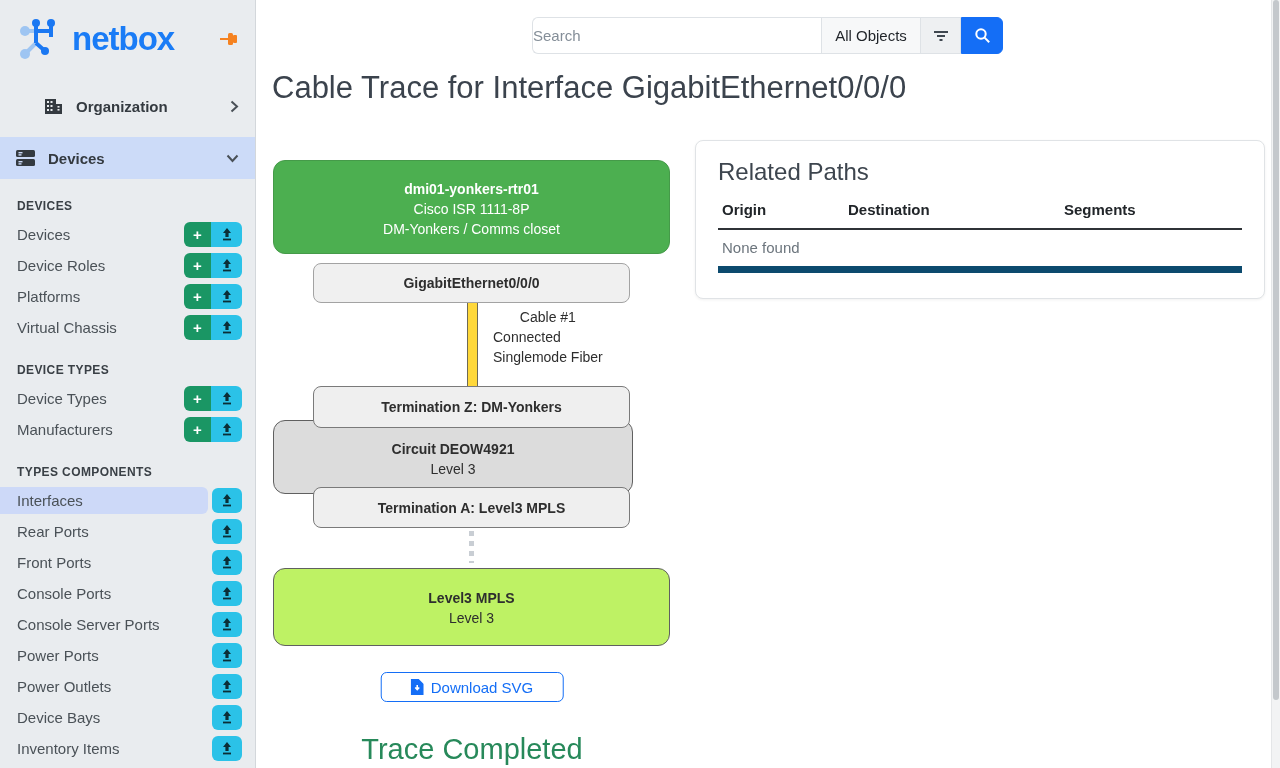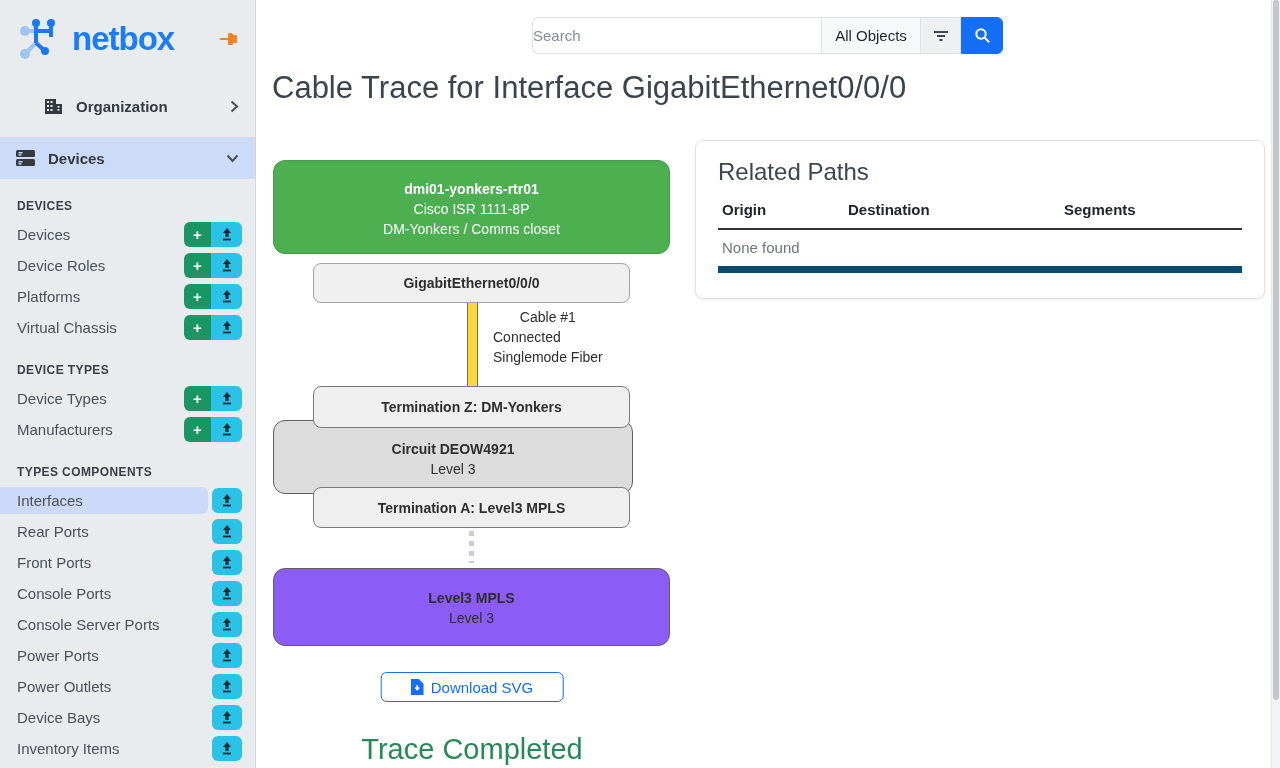--- a/index.html
+++ b/index.html
@@ -69,21 +69,21 @@
                   background:#ffd83a; border-left:1px solid #6e6a55; border-right:1px solid #6e6a55; }
   .cable-label { position:absolute; left:236px; top:307px; font-size:14px; line-height:20px; color:#2e2e2e; }
   .node-term { left:56px; top:386px; width:317px; height:42px; background:#efefef;
                border:1px solid #7a7a7a; border-radius:8px; display:flex; align-items:center;
                justify-content:center; font-weight:bold; z-index:2; }
   .node-term.a { top:487px; height:41px; }
   .node-circuit { left:16px; top:420px; width:360px; height:74px; background:#dcdcdc;
                   border:1px solid #606060; border-radius:12px; padding-top:18px; line-height:20px; z-index:1; }
   .dotted { position:absolute; left:212px; top:531px; width:5px; height:32px;
             background:repeating-linear-gradient(to bottom,#c9ced4 0 5px,transparent 5px 10px); }
-  .node-far { left:16px; top:568px; width:397px; height:78px; background:#8b5cf6;
+  .node-far { left:16px; top:568px; width:397px; height:78px; background:#bef264;
               border:1px solid #606060; border-radius:12px; padding-top:19px; line-height:20px; }
   .dl-btn { position:absolute; left:215px; top:672px; transform:translateX(-50%); height:30px;
             background:#fff; border:1px solid #146ef6; border-radius:6px; color:#146ef6; font-size:15px;
             display:flex; align-items:center; gap:7px; padding:0 29px; cursor:pointer;
             font-family:"Liberation Sans", sans-serif; }
   .trace-status { position:absolute; left:215px; top:733px; transform:translateX(-50%);
                   font-size:29px; color:#27895a; white-space:nowrap; }
 
   
   .card { position:absolute; left:438px; top:140px; width:570px; height:159px; background:#fff;

